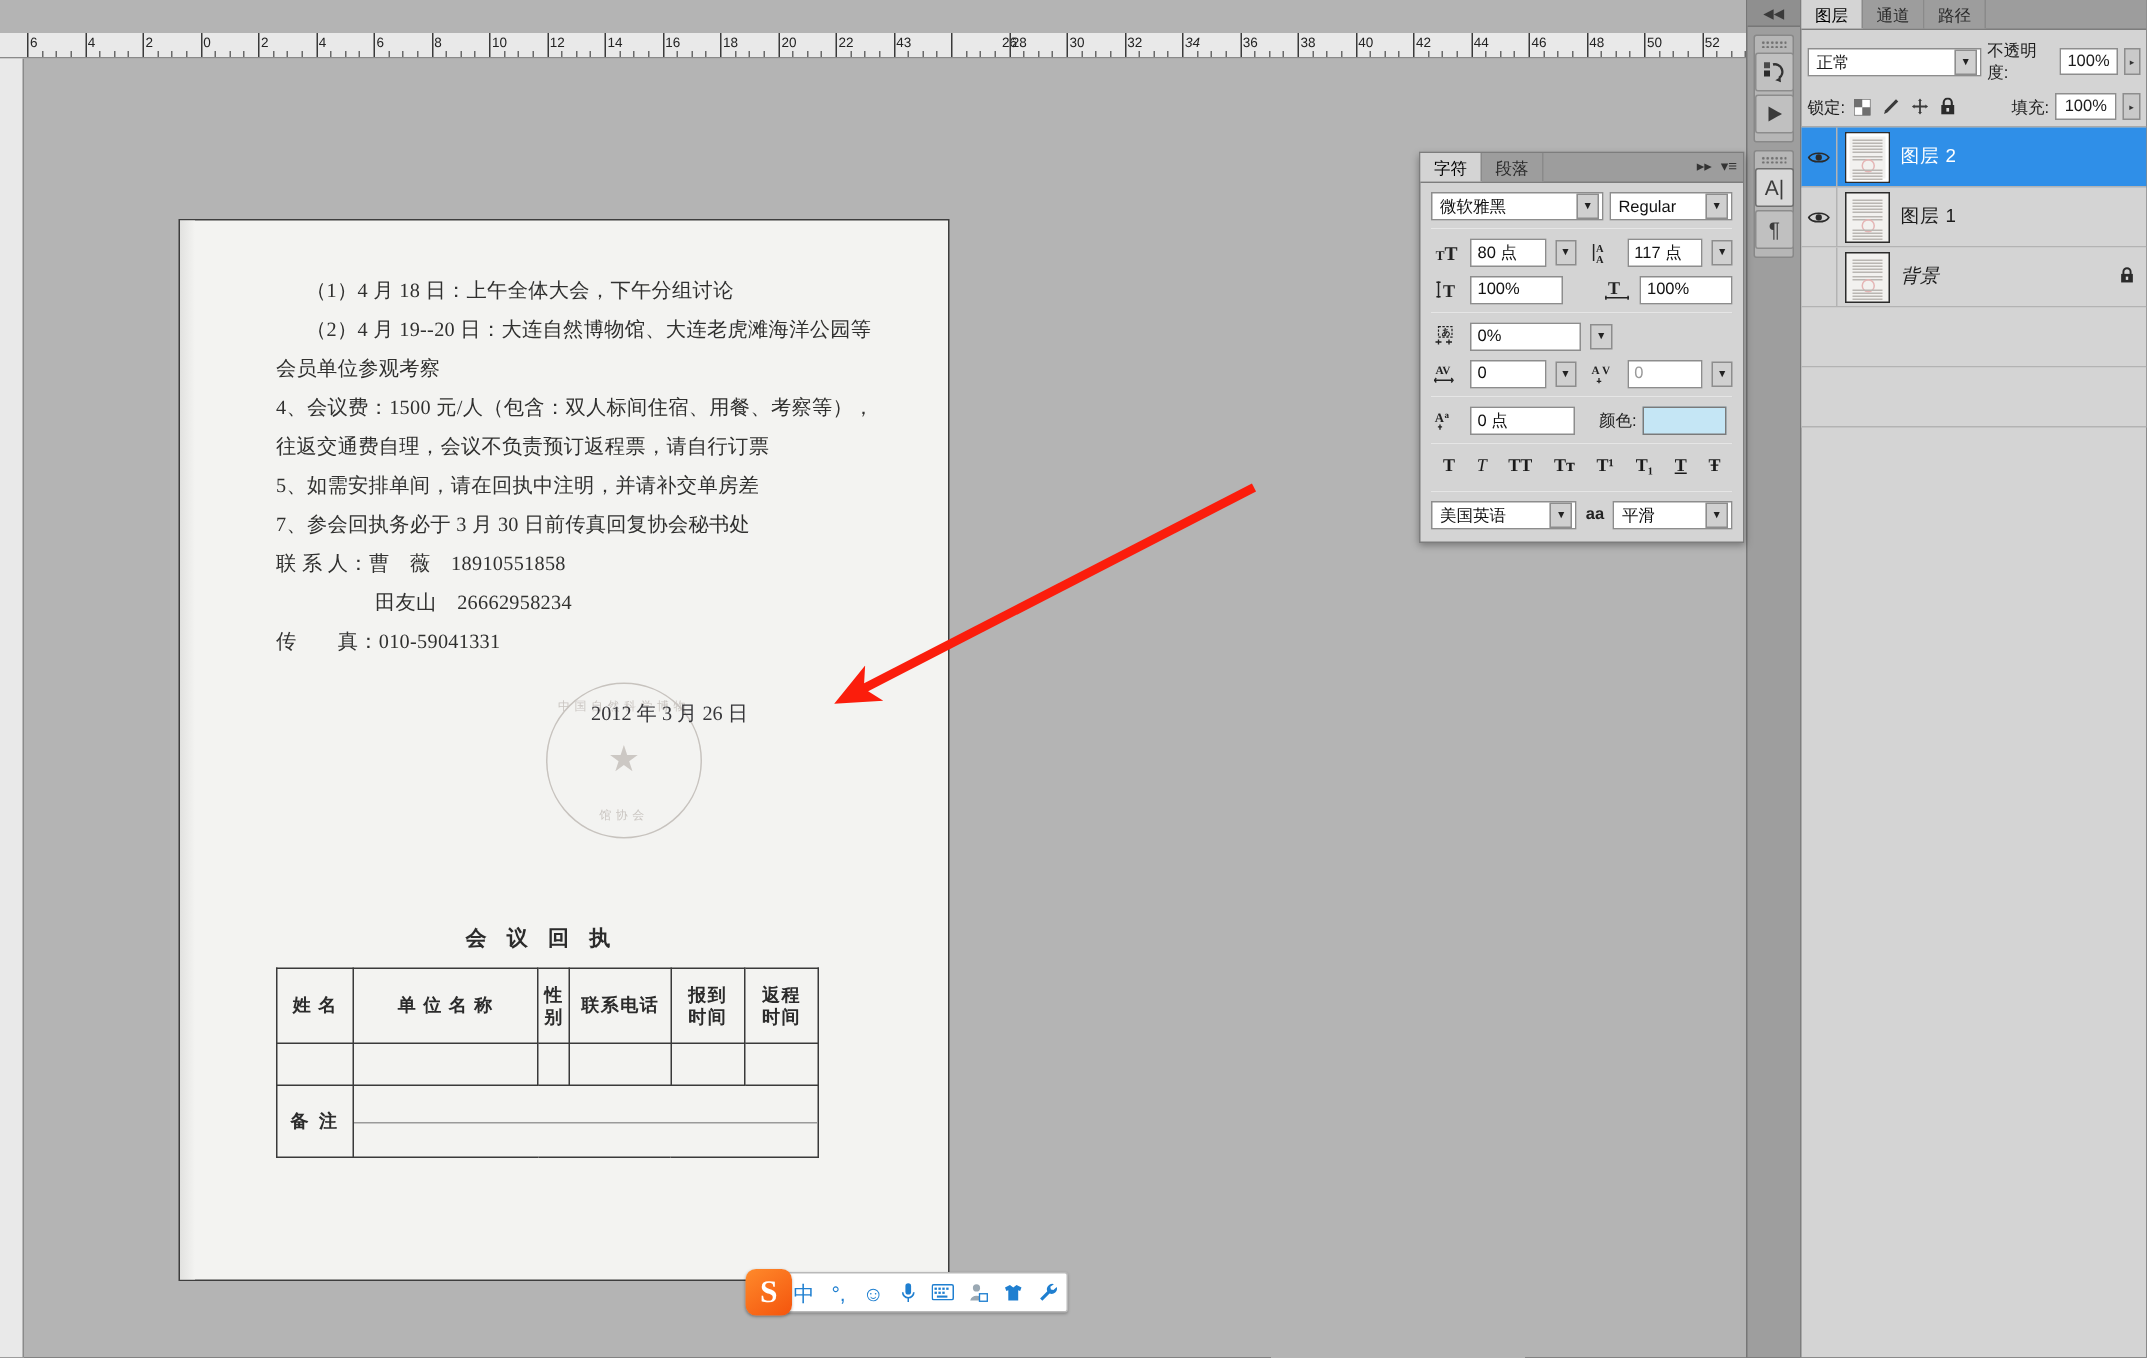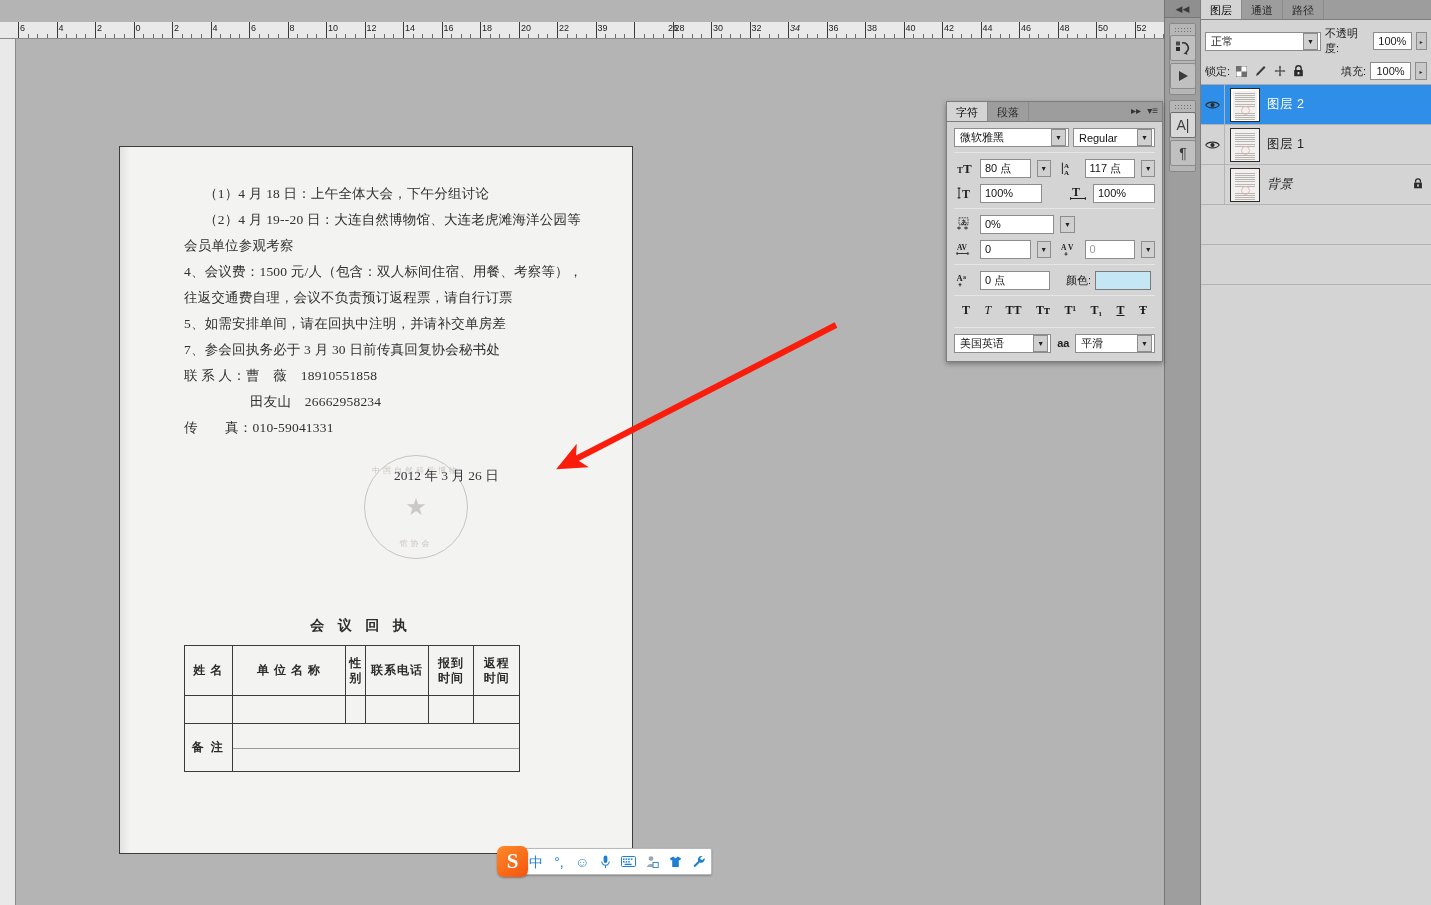--- a/index.html
+++ b/index.html
@@ -113,21 +113,21 @@
     text-align: center;
     font-family: "Liberation Serif", serif;
     font-weight: bold;
     font-size: 14px;
     letter-spacing: 5px;
     color: #2b2b2b;
     padding-right: 70px;
   }
   table.receipt {
     margin-top: 10px;
-    width: 336px;
+    width: 362px;
     border-collapse: collapse;
     font-family: "Liberation Serif", serif;
     font-size: 12px;
     color: #2b2b2b;
   }
   table.receipt td {
     border: 1px solid #3a3a3a;
     text-align: center;
     vertical-align: middle;
     padding: 2px 1px;
@@ -411,21 +411,21 @@
         <div class="ruler-label" style="left: 519px;">20</div>
         <div class="ruler-tick minor" style="left: 528.125px;"></div>
         <div class="ruler-tick minor" style="left: 537.75px;"></div>
         <div class="ruler-tick minor" style="left: 547.375px;"></div>
         <div class="ruler-tick" style="left: 557px;"></div>
         <div class="ruler-label" style="left: 557px;">22</div>
         <div class="ruler-tick minor" style="left: 566.625px;"></div>
         <div class="ruler-tick minor" style="left: 576.25px;"></div>
         <div class="ruler-tick minor" style="left: 585.875px;"></div>
         <div class="ruler-tick" style="left: 595.5px;"></div>
-        <div class="ruler-label" style="left: 595.5px;">39</div>
+        <div class="ruler-label" style="left: 595.5px;">43</div>
         <div class="ruler-tick minor" style="left: 605.125px;"></div>
         <div class="ruler-tick minor" style="left: 614.75px;"></div>
         <div class="ruler-tick minor" style="left: 624.375px;"></div>
         <div class="ruler-tick" style="left: 634px;"></div>
         <div class="ruler-label" style="left: 666px;">26</div>
         <div class="ruler-tick minor" style="left: 643.625px;"></div>
         <div class="ruler-tick minor" style="left: 653.25px;"></div>
         <div class="ruler-tick minor" style="left: 662.875px;"></div>
         <div class="ruler-tick" style="left: 672.5px;"></div>
         <div class="ruler-label" style="left: 672.5px;">28</div>

